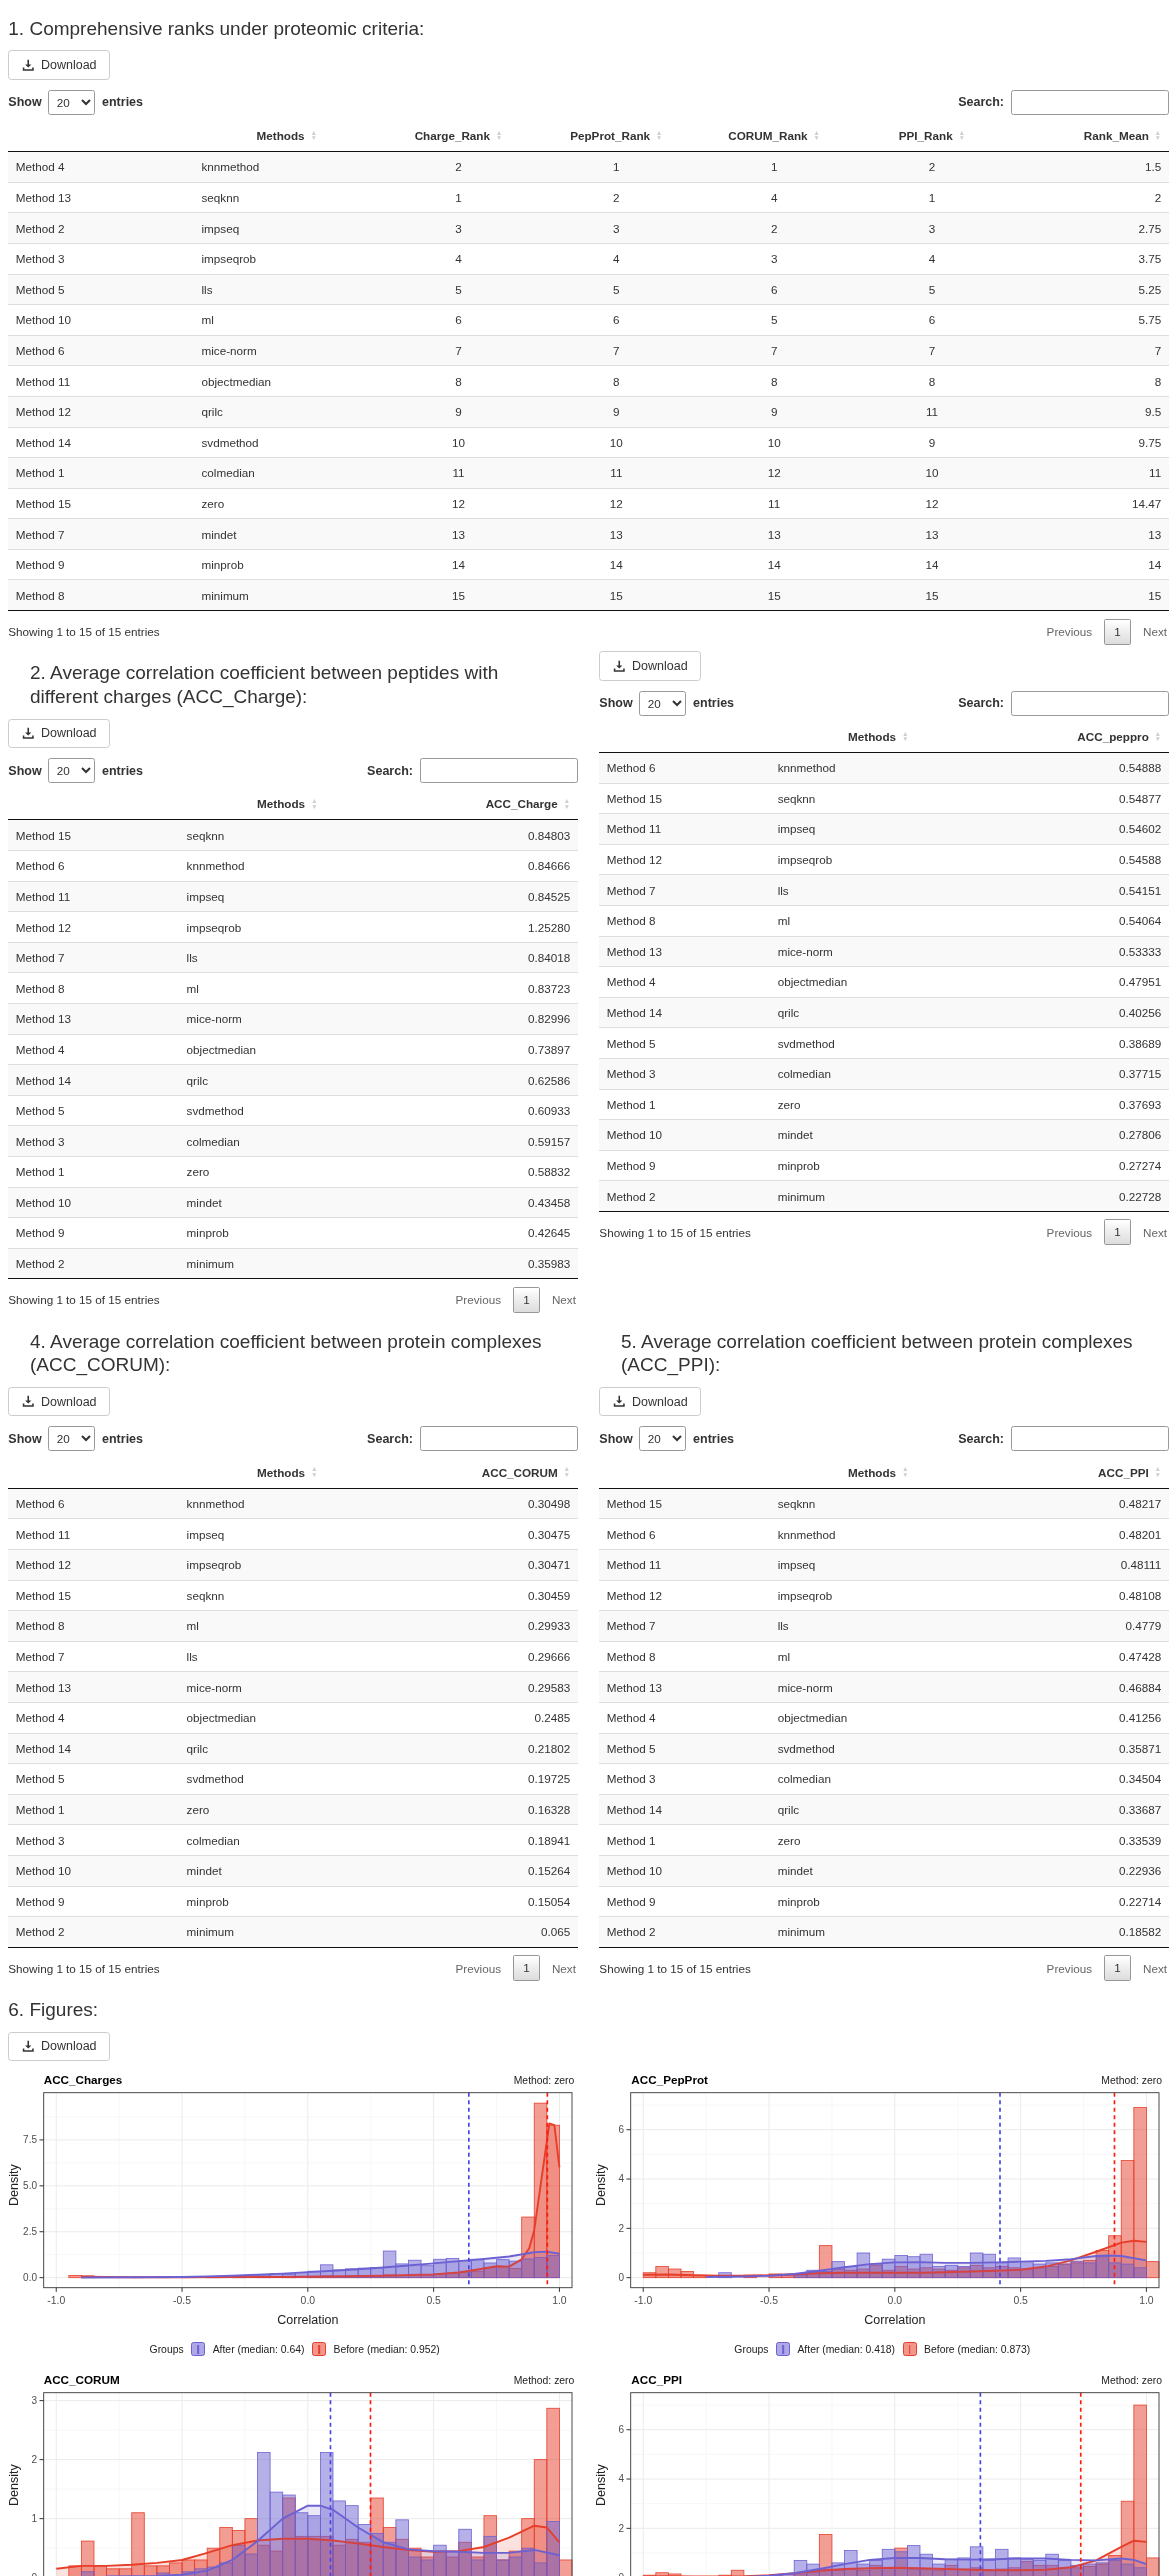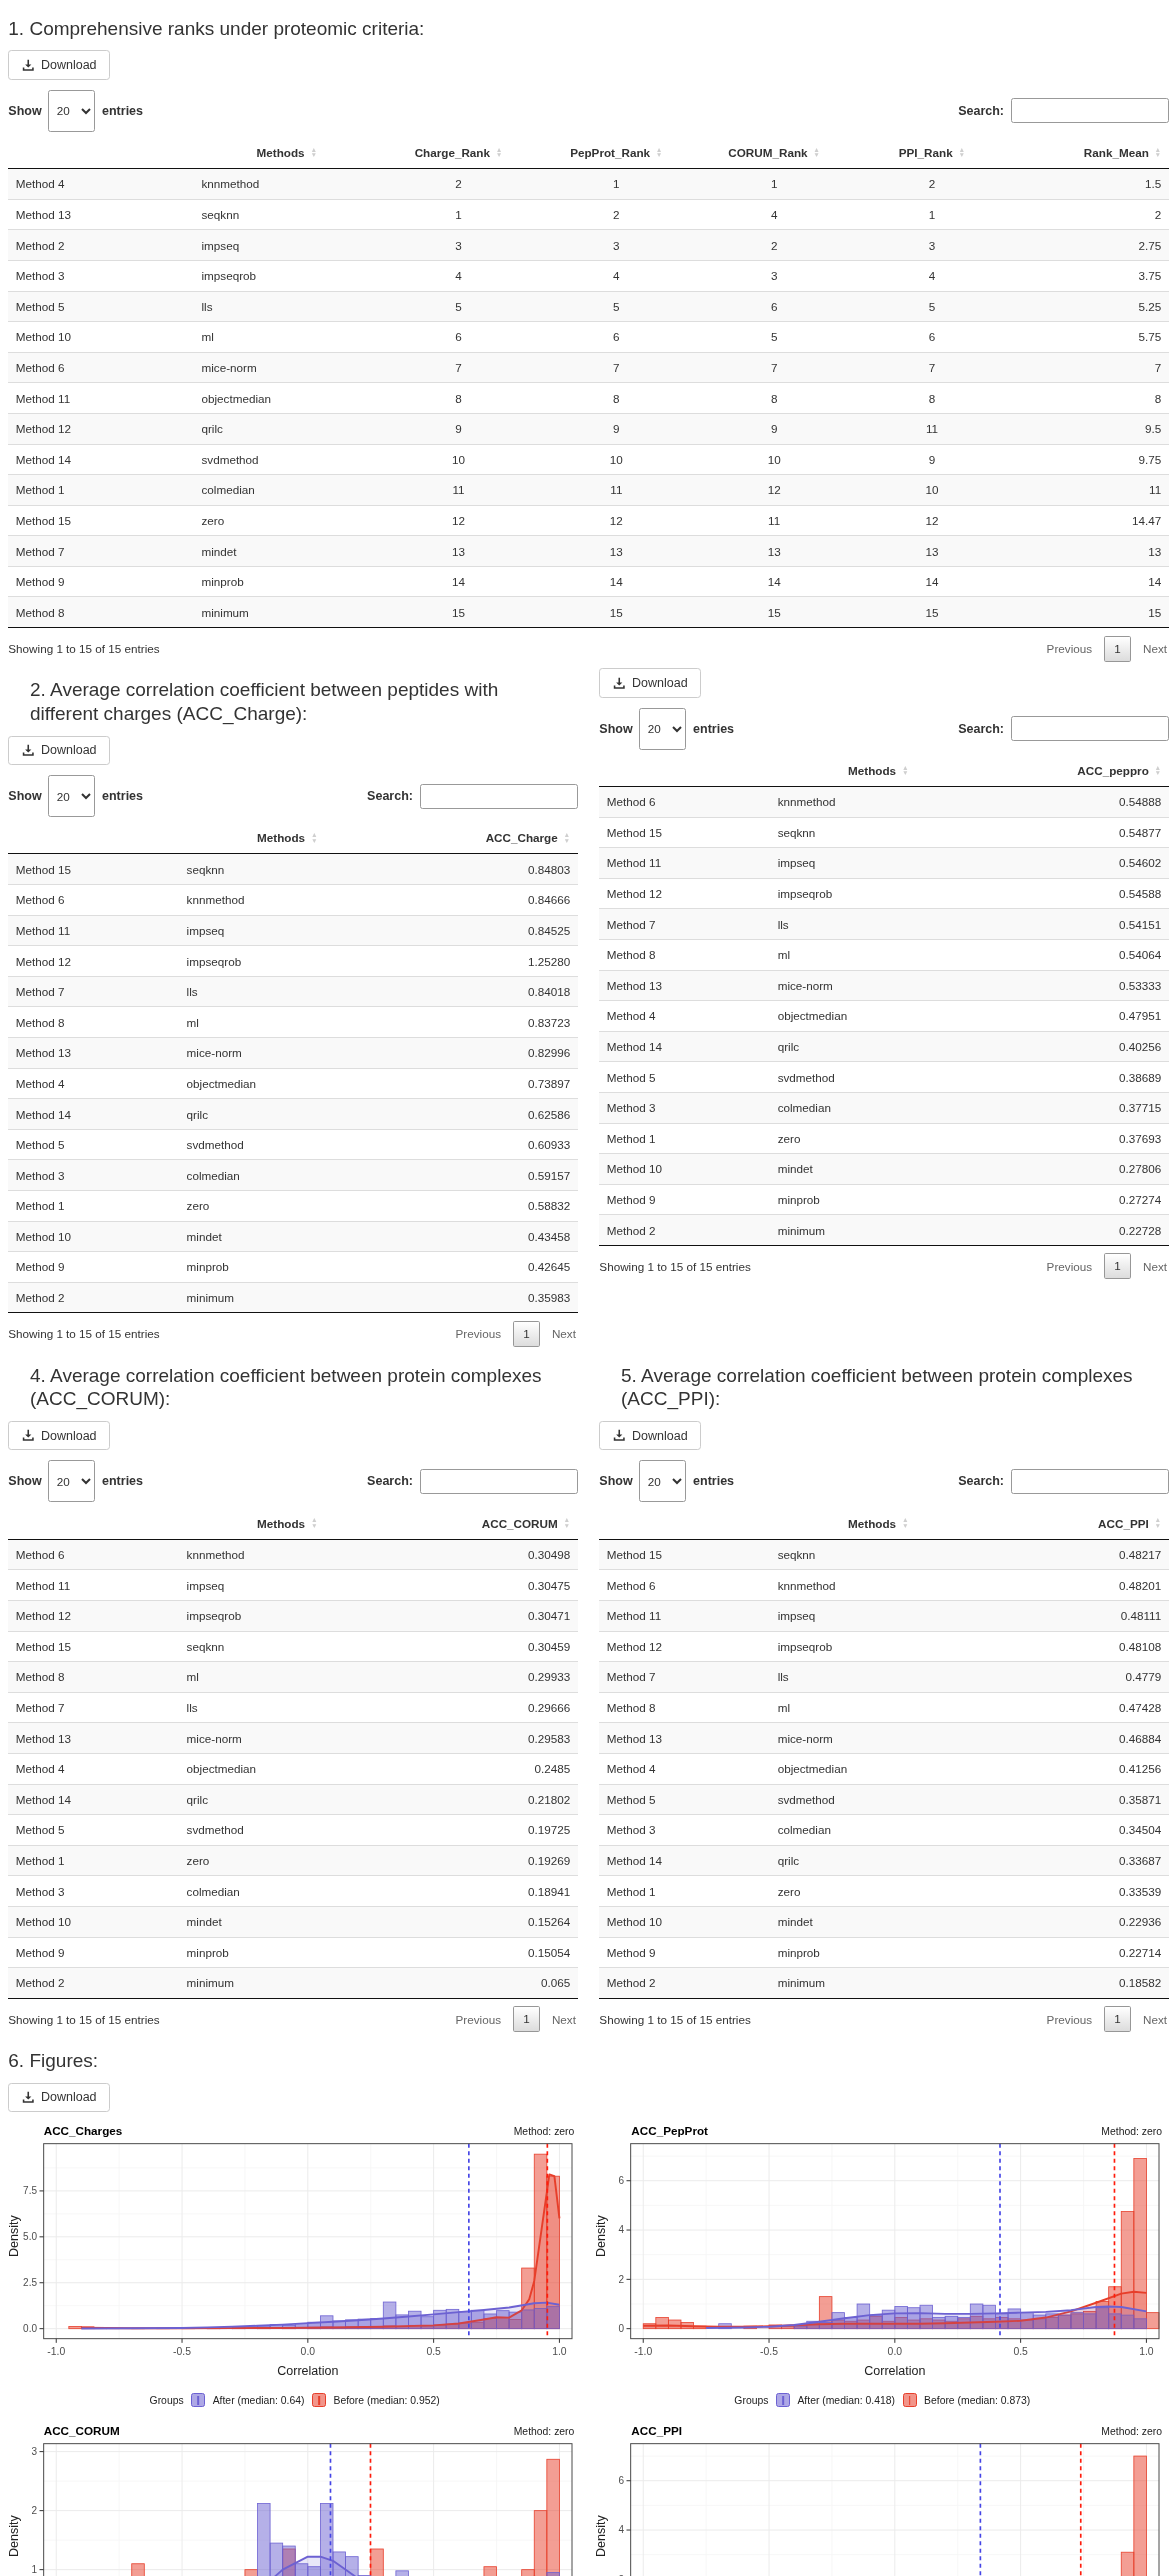--- a/index.html
+++ b/index.html
@@ -30,21 +30,21 @@
   .dt-controls {
     display:flex; justify-content:space-between; align-items:center;
     padding:0 8.3px; margin:3.3px 0 5px 0;
   }
   .col .dt-controls { padding:0; }
   .show-entries, .search-box {
     display:flex; align-items:center; gap:6.7px;
     font-weight:bold; font-size:12.5px; color:#333;
   }
   .show-entries select {
-    height:42px; min-width:47px; border:0.8px solid #999; border-radius:2.5px;
+    height:25px; min-width:47px; border:0.8px solid #999; border-radius:2.5px;
     font-size:11.7px; font-family:inherit; color:#333; padding:1.7px 3.3px; background:#fff;
   }
   .search-box input {
     width:158px; height:25px; border:0.8px solid #999; border-radius:2.5px;
     padding:0 5.8px; font-size:11.7px; font-family:inherit;
   }
 
   .dt-wrap { padding:0 8.3px; }
   .col .dt-wrap { padding:0; }
   table.dt { width:100%; border-collapse:collapse; font-size:11.7px; table-layout:fixed; }
@@ -688,21 +688,21 @@
                 <td style="text-align: right;">0.21802</td>
               </tr>
               <tr>
                 <td style="text-align: left;">Method 5</td>
                 <td style="text-align: left;">svdmethod</td>
                 <td style="text-align: right;">0.19725</td>
               </tr>
               <tr>
                 <td style="text-align: left;">Method 1</td>
                 <td style="text-align: left;">zero</td>
-                <td style="text-align: right;">0.19269</td>
+                <td style="text-align: right;">0.16328</td>
               </tr>
               <tr>
                 <td style="text-align: left;">Method 3</td>
                 <td style="text-align: left;">colmedian</td>
                 <td style="text-align: right;">0.18941</td>
               </tr>
               <tr>
                 <td style="text-align: left;">Method 10</td>
                 <td style="text-align: left;">mindet</td>
                 <td style="text-align: right;">0.15264</td>

